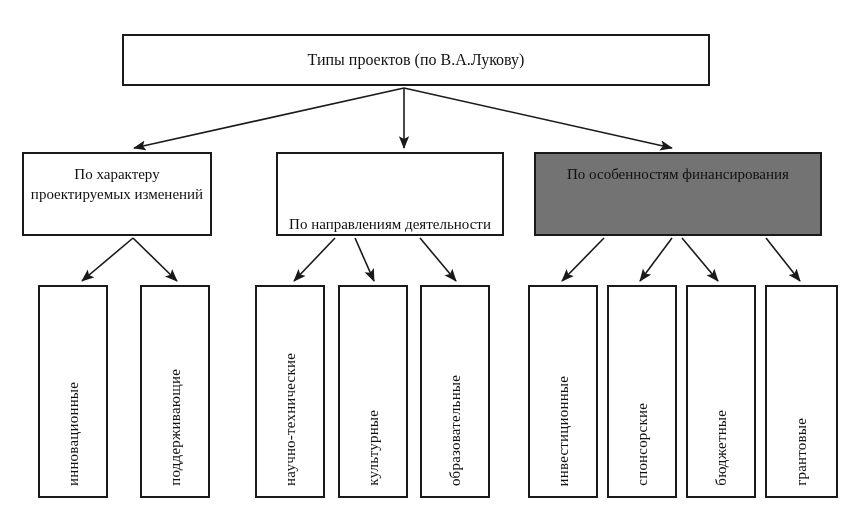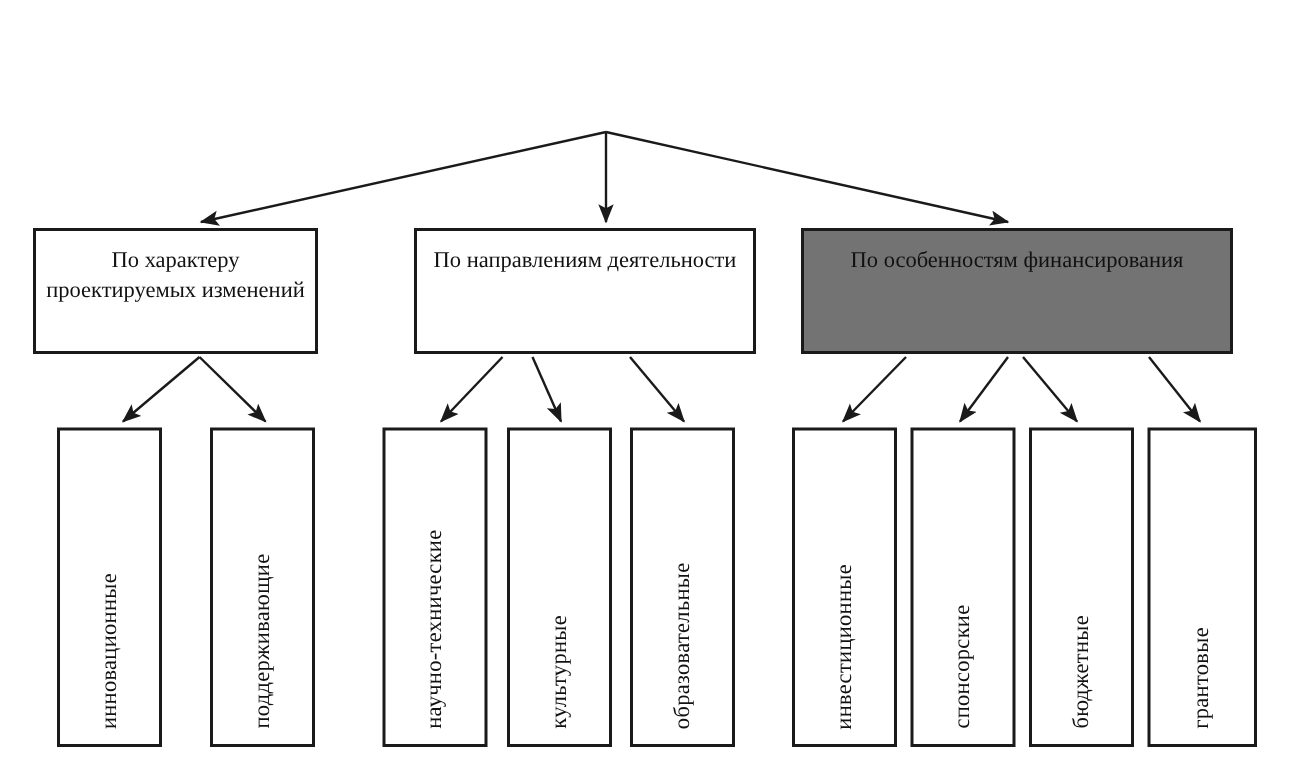--- a/index.html
+++ b/index.html
@@ -85,26 +85,29 @@
         <line x1="335" y1="238" x2="294" y2="281" stroke="#1a1a1a" stroke-width="1.6" marker-end="url(#arrowhead)"></line>
         <line x1="355" y1="238" x2="374" y2="281" stroke="#1a1a1a" stroke-width="1.6" marker-end="url(#arrowhead)"></line>
         <line x1="420" y1="238" x2="456" y2="281" stroke="#1a1a1a" stroke-width="1.6" marker-end="url(#arrowhead)"></line>
         <line x1="604" y1="238" x2="562" y2="281" stroke="#1a1a1a" stroke-width="1.6" marker-end="url(#arrowhead)"></line>
         <line x1="672" y1="238" x2="640" y2="281" stroke="#1a1a1a" stroke-width="1.6" marker-end="url(#arrowhead)"></line>
         <line x1="682" y1="238" x2="718" y2="281" stroke="#1a1a1a" stroke-width="1.6" marker-end="url(#arrowhead)"></line>
         <line x1="766" y1="238" x2="800" y2="281" stroke="#1a1a1a" stroke-width="1.6" marker-end="url(#arrowhead)"></line>
       </g>
   </svg>
 
+  <div class="node node-root" style="left: 122px; top: 34px; width: 588px; height: 52px; border-color: rgb(26, 26, 26); background: rgb(255, 255, 255); color: rgb(17, 17, 17);">
+    <span class="node-text">Типы проектов (по В.А.Лукову)</span>
+  </div>
 
   <div class="node node-cat" style="left: 22px; top: 152px; width: 190px; height: 84px; border-color: rgb(26, 26, 26); background: rgb(255, 255, 255); color: rgb(17, 17, 17);">
     <span class="node-text">По характеру проектируемых изменений</span>
   </div>
 
-  <div class="node node-cat" style="left: 276px; top: 152px; width: 228px; height: 84px; border-color: rgb(26, 26, 26); background: rgb(255, 255, 255); color: rgb(17, 17, 17);">
+  <div class="node node-cat" style="left: 276px; top: 152px; width: 228px; height: 84px; border-color: rgb(26, 26, 26); background: rgb(255, 255, 255); color: rgb(17, 17, 17); align-items: flex-end;">
     <span class="node-text">По направлениям деятельности</span>
   </div>
 
   <div class="node node-cat" style="left: 534px; top: 152px; width: 288px; height: 84px; border-color: rgb(26, 26, 26); background: #737373; color: rgb(17, 17, 17);">
     <span class="node-text">По особенностям финансирования</span>
   </div>
 
   <div class="node node-leaf" style="left: 38px; top: 285px; width: 70px; height: 213px; border-color: rgb(26, 26, 26); background: rgb(255, 255, 255); color: rgb(17, 17, 17);">
     <span class="node-text">инновационные</span>
   </div>

